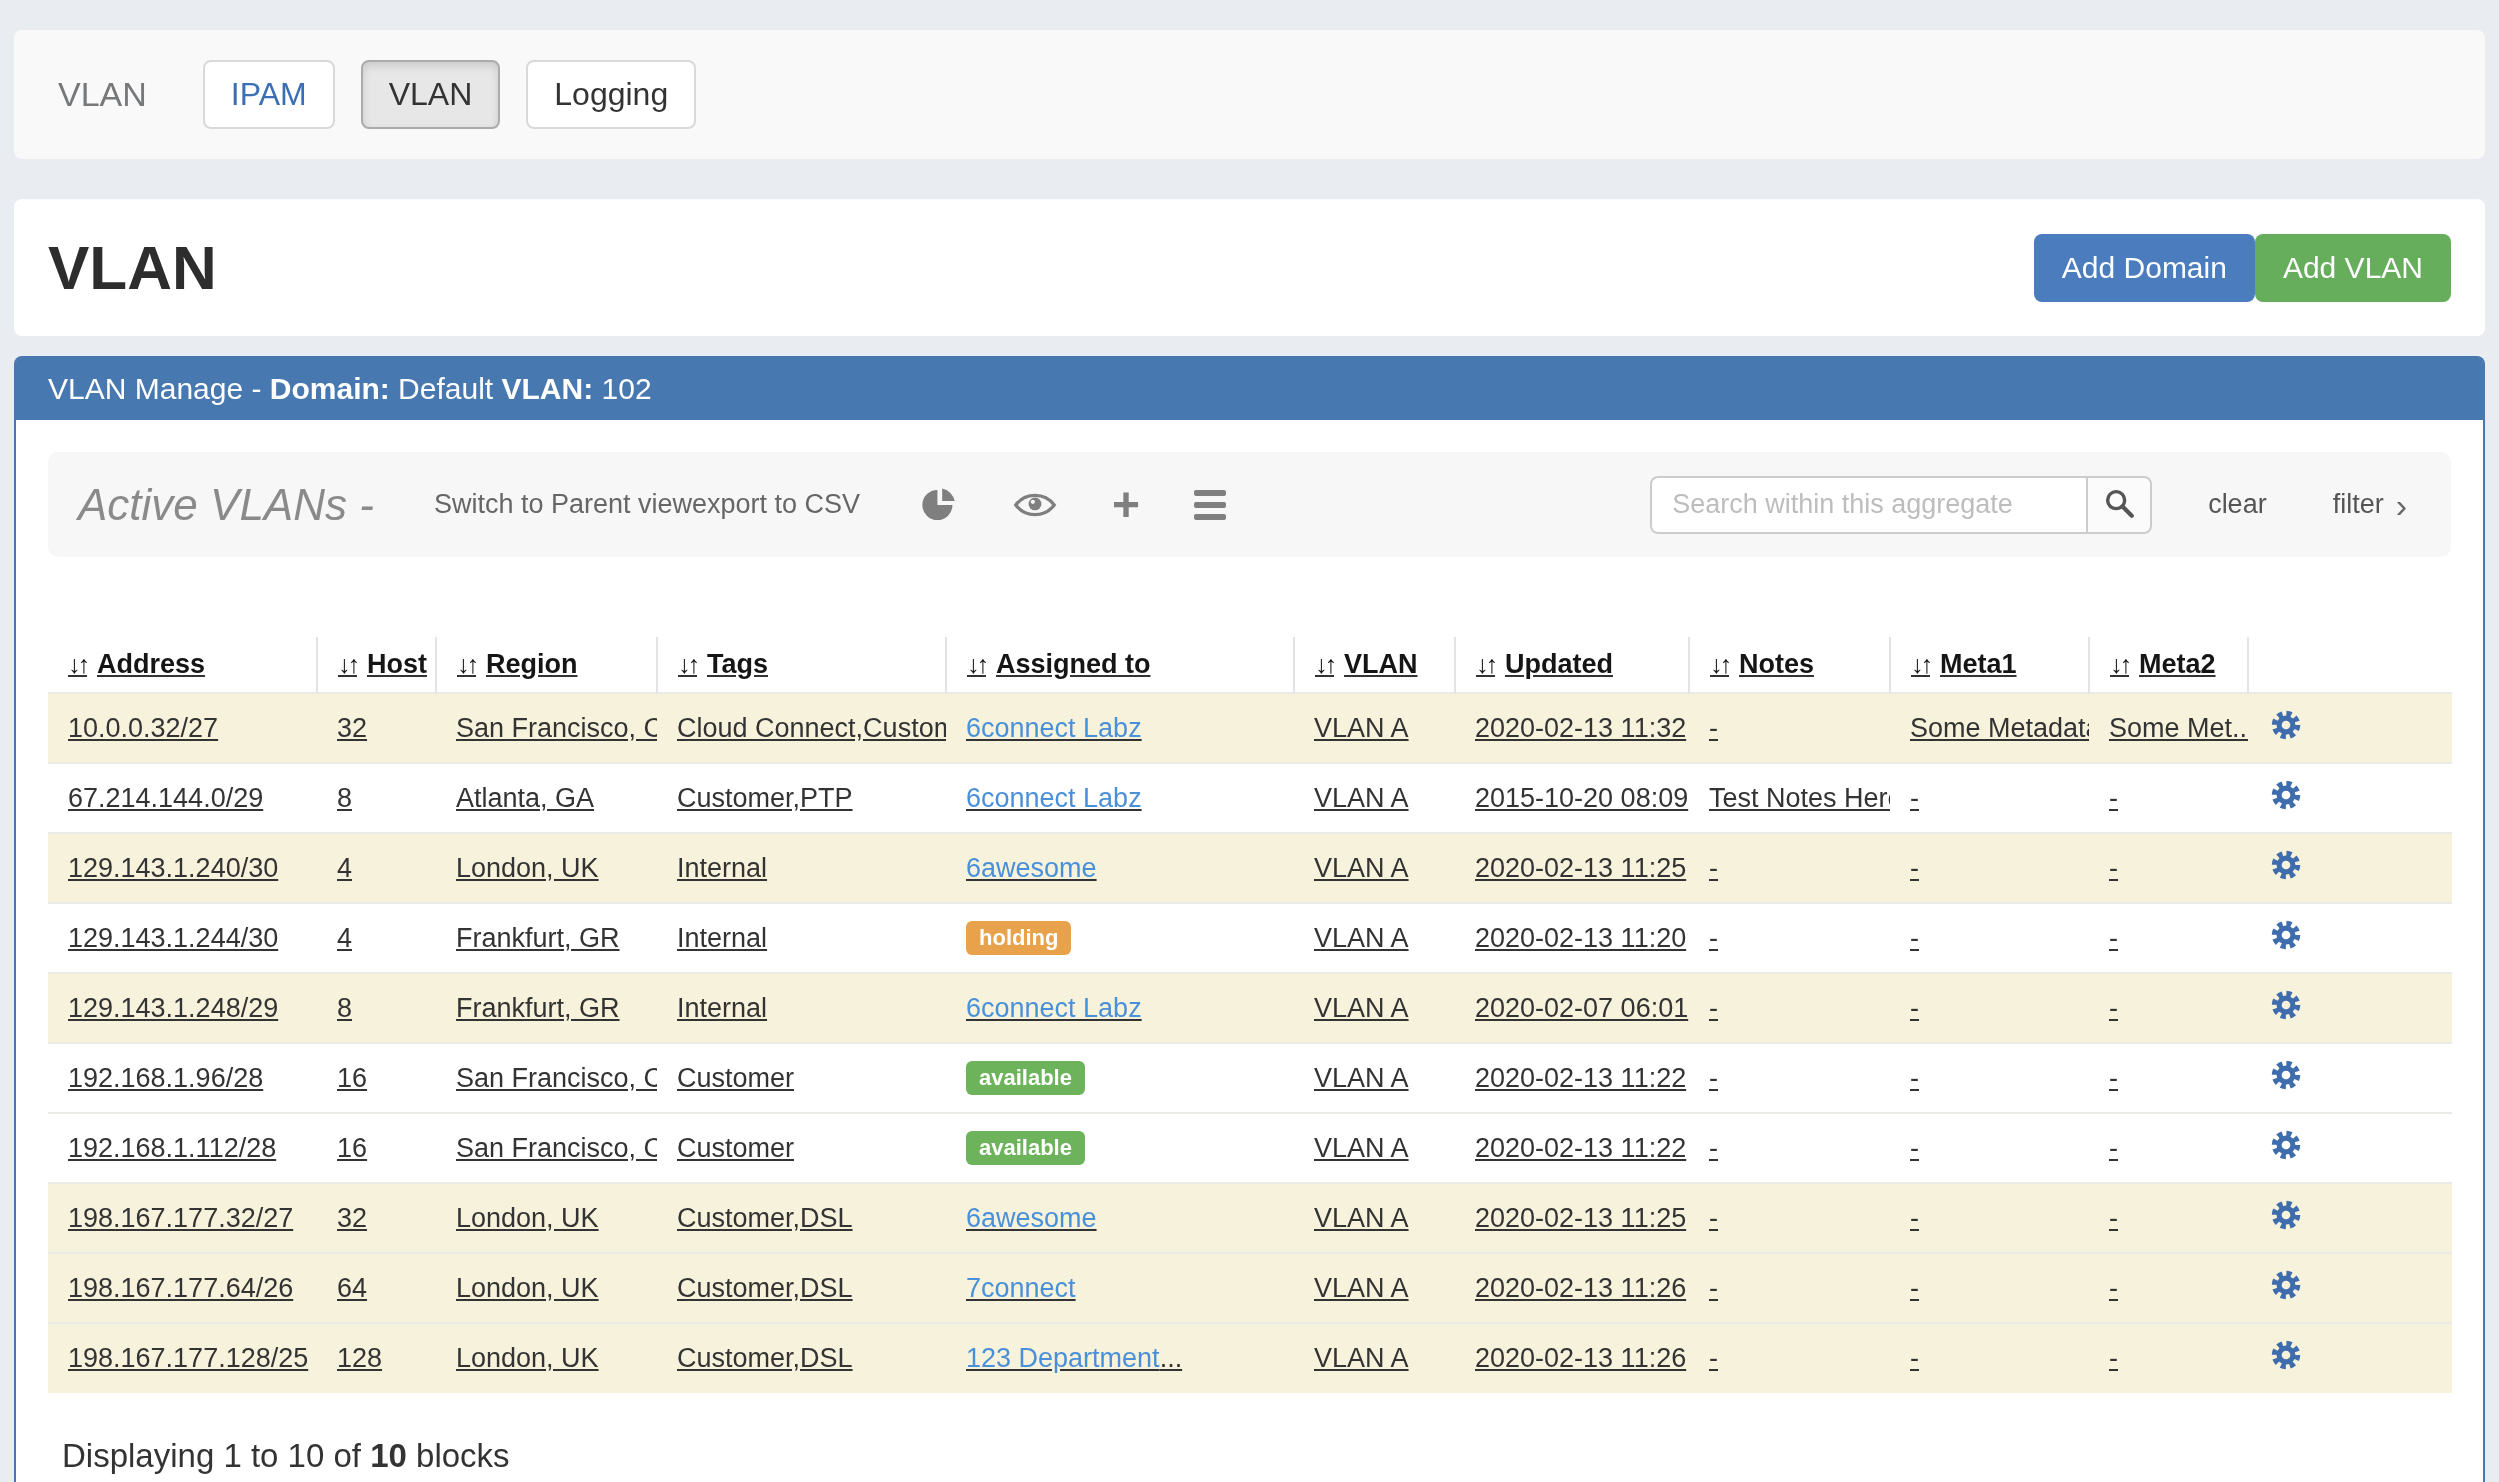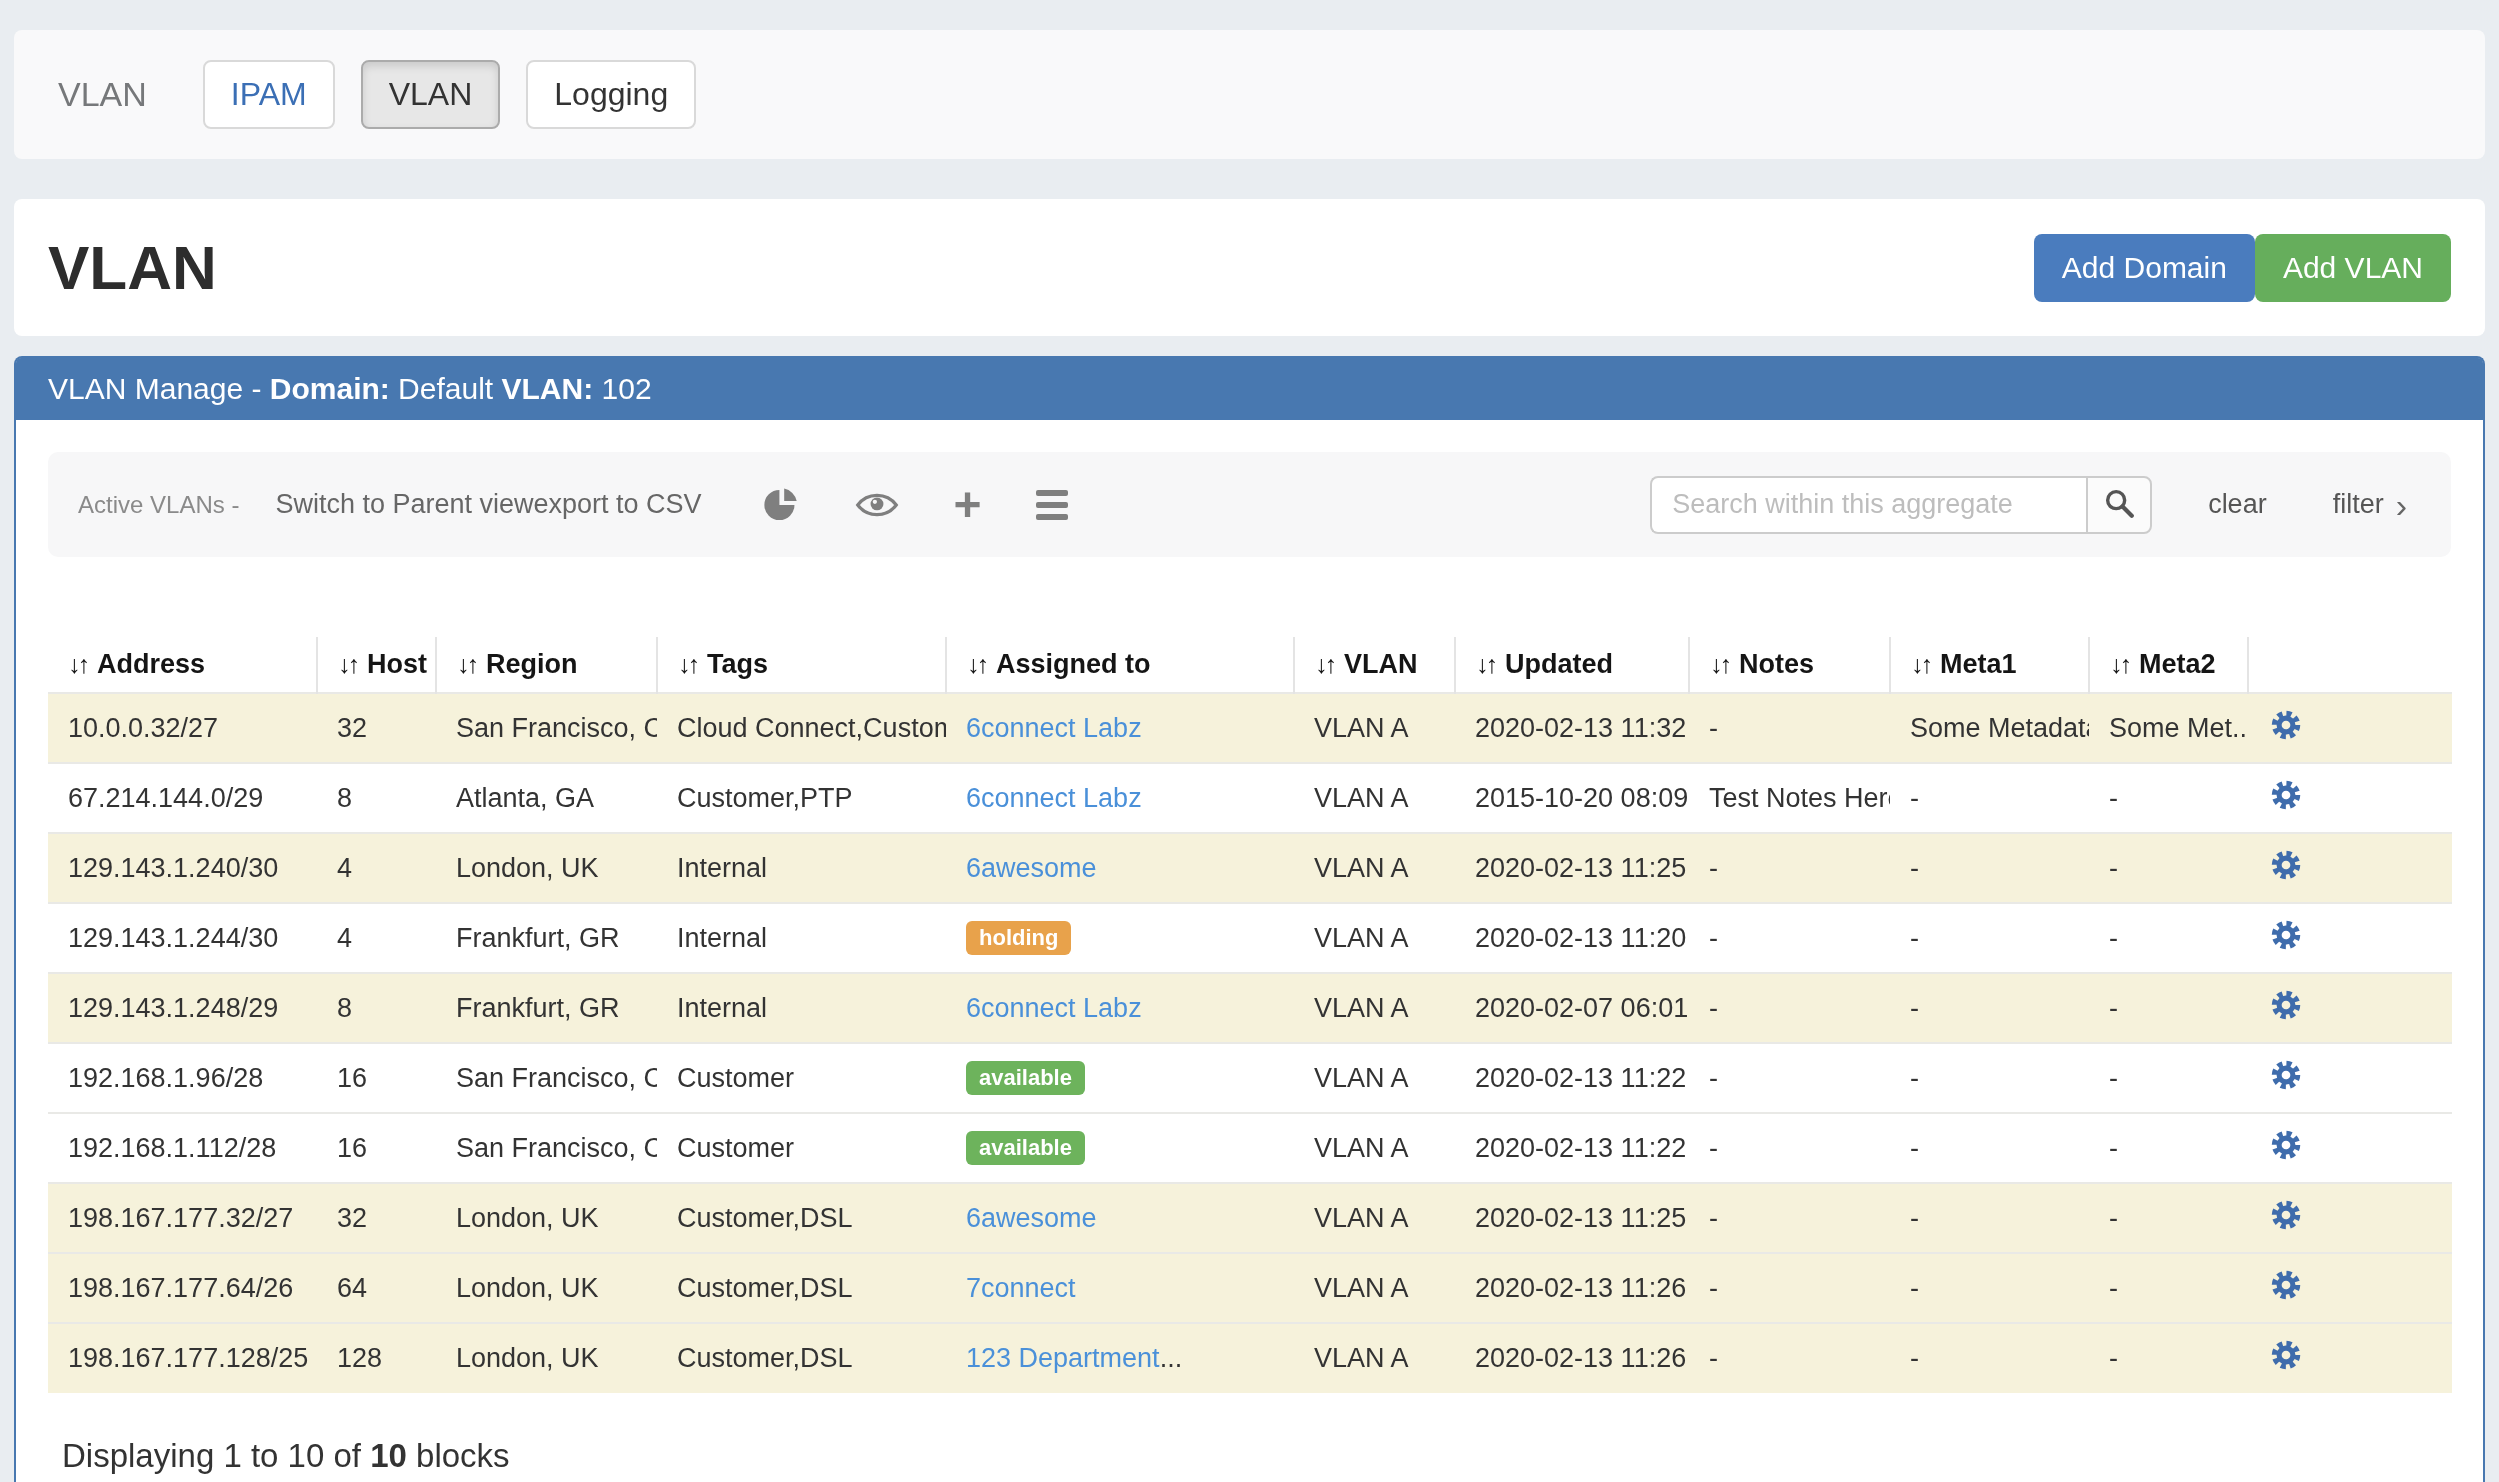--- a/index.html
+++ b/index.html
@@ -64,21 +64,21 @@
     padding:0 32px; font-size:30px;
     border-radius:5px 5px 0 0;
   }
   .panel-body { padding:32px 32px 0; }
   
   .toolbar {
     background:#F7F7F8; border-radius:10px;
     height:105px; display:flex; align-items:center;
     padding:0 30px;
   }
-  .toolbar-title { font-size:24px; color:#8A8A8A; margin-right:36px; white-space:nowrap; }
+  .toolbar-title { font-size:44px; color:#8A8A8A; margin-right:60px; white-space:nowrap;font-style:italic; }
   .toolbar-links { display:flex; margin-right:60px; }
   .toolbar-link { font-size:27px; color:#666; text-decoration:none; cursor:pointer; white-space:nowrap; }
   .icon-btns { display:flex; gap:54px; align-items:center; }
   .icon-btn { background:none; border:none; cursor:pointer; display:flex; align-items:center; }
   .plus-glyph { font-size:48px; font-weight:700; color:#7F7F7F; line-height:1; }
   .burger { display:flex; flex-direction:column; gap:6px; }
   .burger i { display:block; width:32px; height:6px; background:#7F7F7F; border-radius:2px; }
   .search-group { margin-left:auto; display:flex; }
   .search-input {
     width:436px; height:58px;
@@ -96,20 +96,21 @@
   }
   .clear-link { font-size:27px; color:#555; text-decoration:none; margin-left:56px; cursor:pointer; }
   .filter-link { font-size:27px; color:#555; text-decoration:none; margin-left:66px; margin-right:14px;
                  cursor:pointer; display:flex; align-items:center; gap:12px; }
   .chev { font-size:34px; color:#666; line-height:1; }
   
   table {
     width:2404px; margin-top:80px;
     border-collapse:collapse; table-layout:fixed;
     font-size:27px;
+    text-decoration:underline;
   }
   th {
     text-align:left; font-weight:700; color:#151515;
     padding:12px 20px; white-space:nowrap; overflow:hidden;
     border-left:2px solid #E4E4E4;
   }
   th:first-child { border-left:none; }
   .sort { font-weight:800; letter-spacing:-3px; margin-right:10px; font-size:25px; }
   tbody tr { height:70px; border-top:2px solid #E9E9E6; }
   tbody tr.hl { background:#F6F2DB; }

